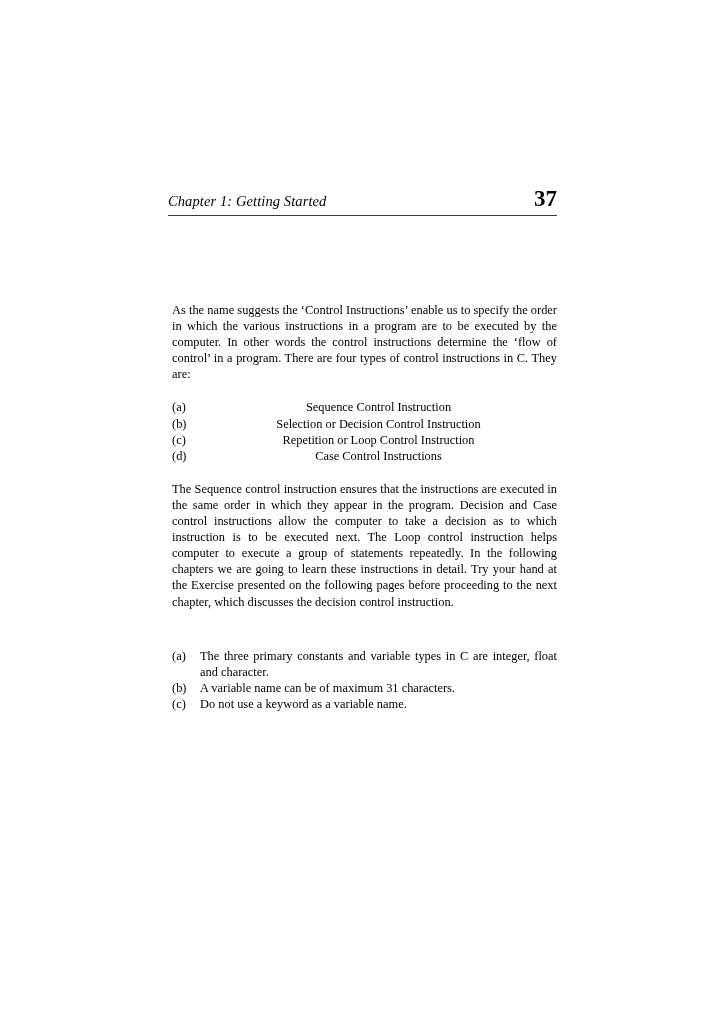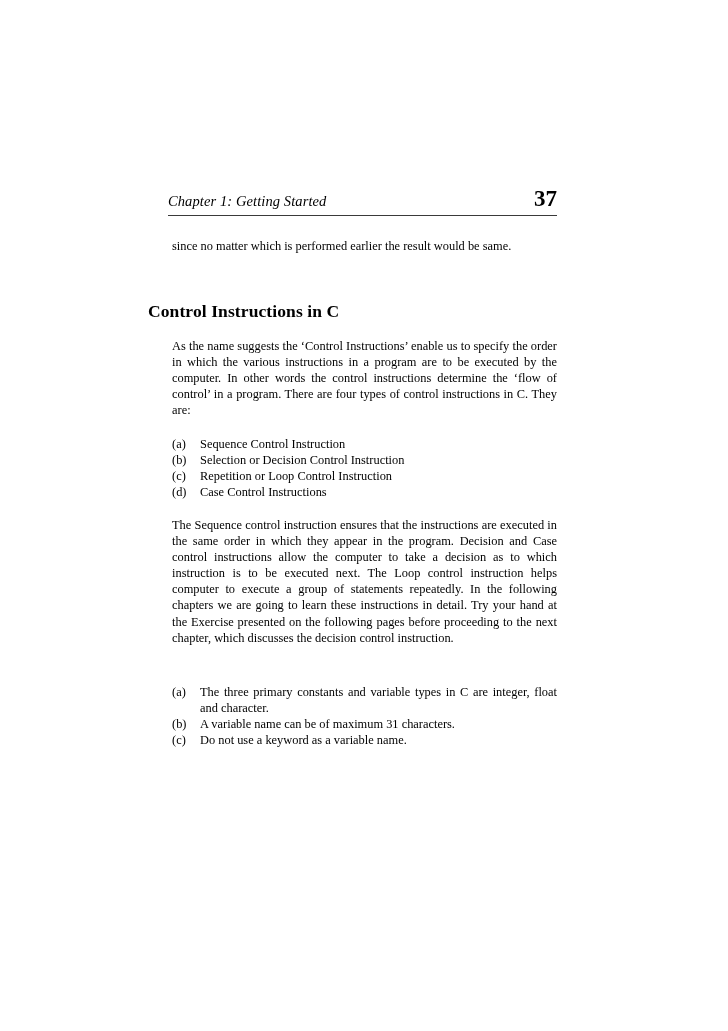--- a/index.html
+++ b/index.html
@@ -90,47 +90,43 @@
     text-align: left;
   }
   ol.lettered li .itemtext {
     flex: 1 1 auto;
   }
   ol.lettered.justified li .itemtext {
     text-align: justify;
     text-justify: inter-word;
   }
   ol.lettered.tight li .itemtext {
-    text-align: left;
+    text-align: center;
     white-space: nowrap;
   }
 </style>
 </head>
 <body>
 
 <div class="page">
   <div class="content">
 
     <div class="runhead">
       <span class="runhead-title">Chapter 1: Getting Started</span>
       <span class="runhead-page">37</span>
     </div>
 
     <div class="gap-22"></div>
 
-    <div class="body-block">
-      <p class="para">since no matter which is performed earlier the result would be same.</p>
-    </div>
 
     <div class="gap-17"></div>
 
 
     <div class="gap-30"></div>
 
-    <h2 class="section">Control Instructions in C</h2>
 
     <div class="gap-17"></div>
 
     <div class="body-block">
       <p class="para">As the name suggests the ‘Control Instructions’ enable us to specify the order in which the various instructions in a program are to be executed by the computer. In other words the control instructions determine the ‘flow of control’ in a program. There are four types of control instructions in C. They are:</p>
     </div>
 
     <div class="gap-17"></div>
 
     <ol class="lettered tight">

